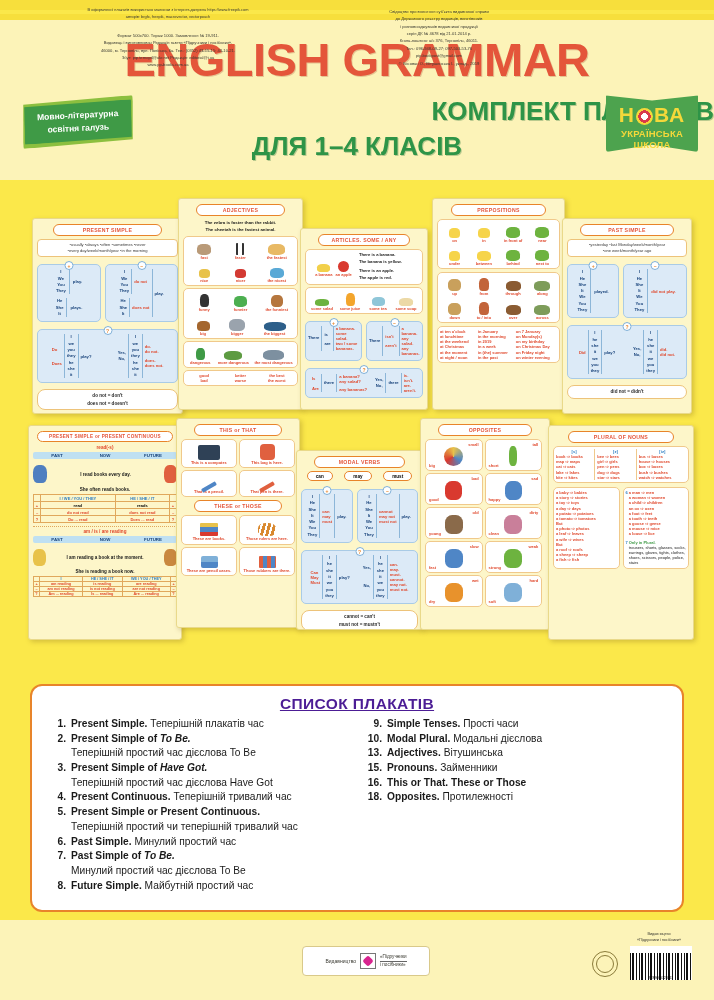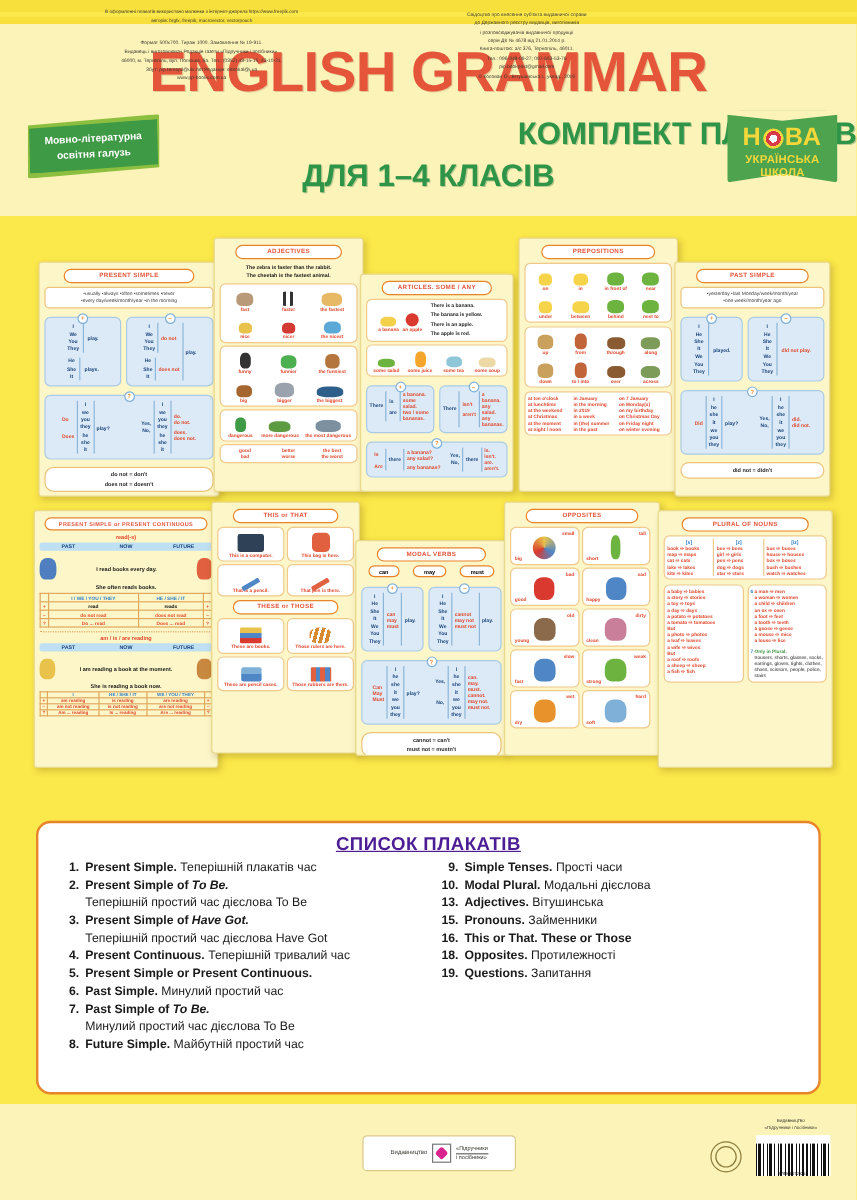--- a/index.html
+++ b/index.html
@@ -1161,20 +1161,21 @@
       </div>
       <div class="li2">Теперішній простий час дієслова Have Got</div>
       <div class="li">
         <span class="num">4.</span>
         <span class="txt"><b>Present Continuous.</b> <span class="ua">Теперішній тривалий час</span></span>
       </div>
       <div class="li">
         <span class="num">5.</span>
         <span class="txt"><b>Present Simple or Present Continuous.</b></span>
       </div>
+      <div class="li2">Теперішній простий чи теперішній тривалий час</div>
       <div class="li">
         <span class="num">6.</span>
         <span class="txt"><b>Past Simple.</b> <span class="ua">Минулий простий час</span></span>
       </div>
       <div class="li">
         <span class="num">7.</span>
         <span class="txt"><b>Past Simple of </b><i>To Be.</i></span>
       </div>
       <div class="li2">Минулий простий час дієслова To Be</div>
       <div class="li">
@@ -1199,24 +1200,20 @@
         <span class="num">15.</span>
         <span class="txt"><b>Pronouns.</b> <span class="ua">Займенники</span></span>
       </div>
       <div class="li">
         <span class="num">16.</span>
         <span class="txt"><b>This or That. These or Those</b></span>
       </div>
       <div class="li">
         <span class="num">18.</span>
         <span class="txt"><b>Opposites.</b> <span class="ua">Протилежності</span></span>
-      </div>
-      <div class="li">
-        <span class="num">19.</span>
-        <span class="txt"><b>Questions.</b> <span class="ua">Запитання</span></span>
       </div>
     </div>
   </div>
 </div>
 
 <div class="footer"></div>
 
 <div class="f-left">
   <div>В оформленні плакатів використано малюнки з інтернет-джерела https://www.freepik.com</div>
   <div>авторів: brgfx, freepik, macrovector, vectorpouch</div>

